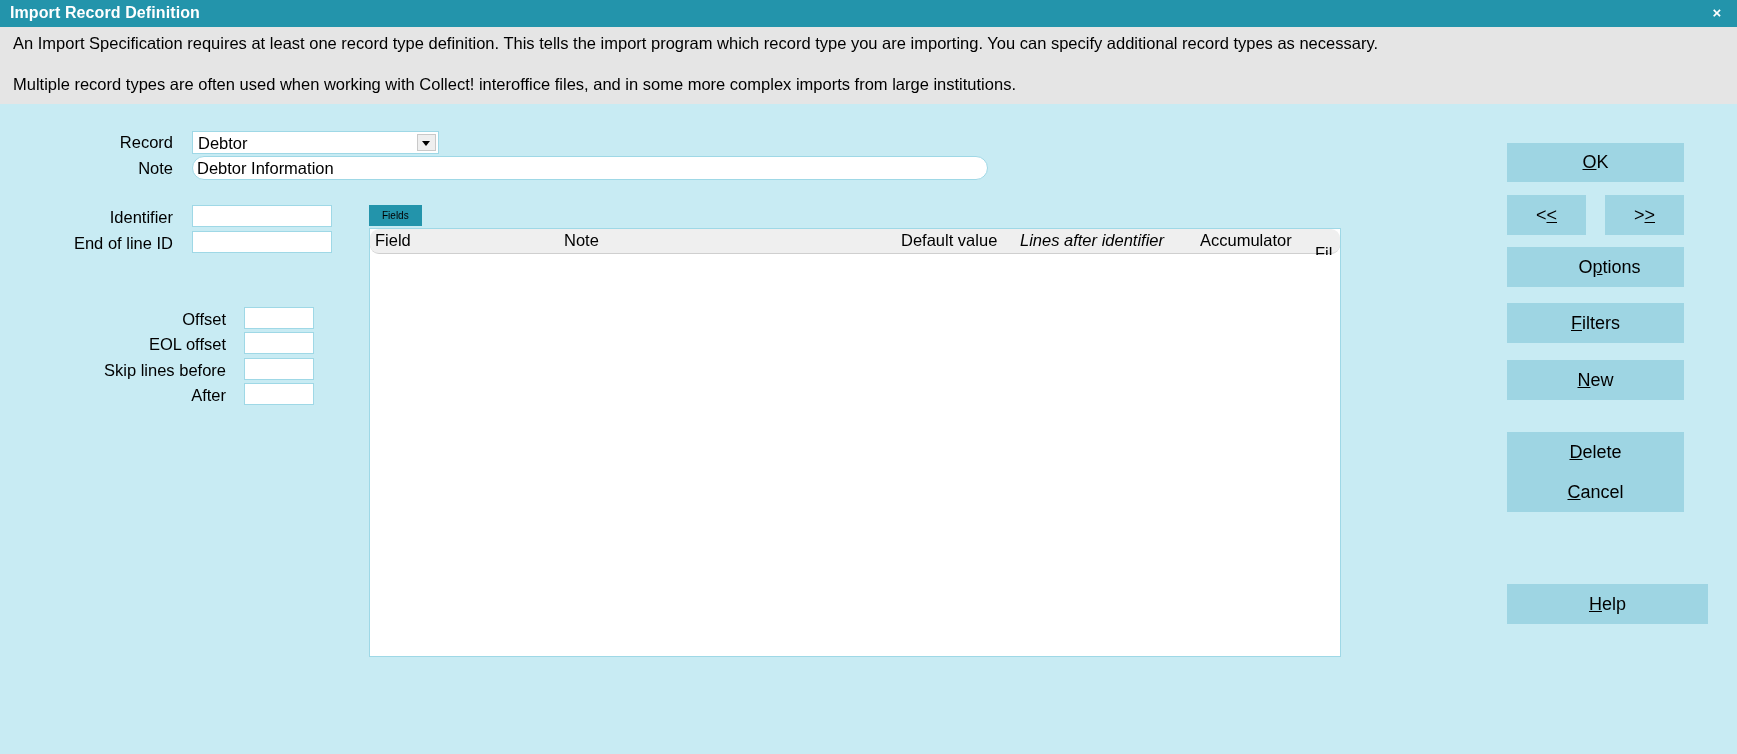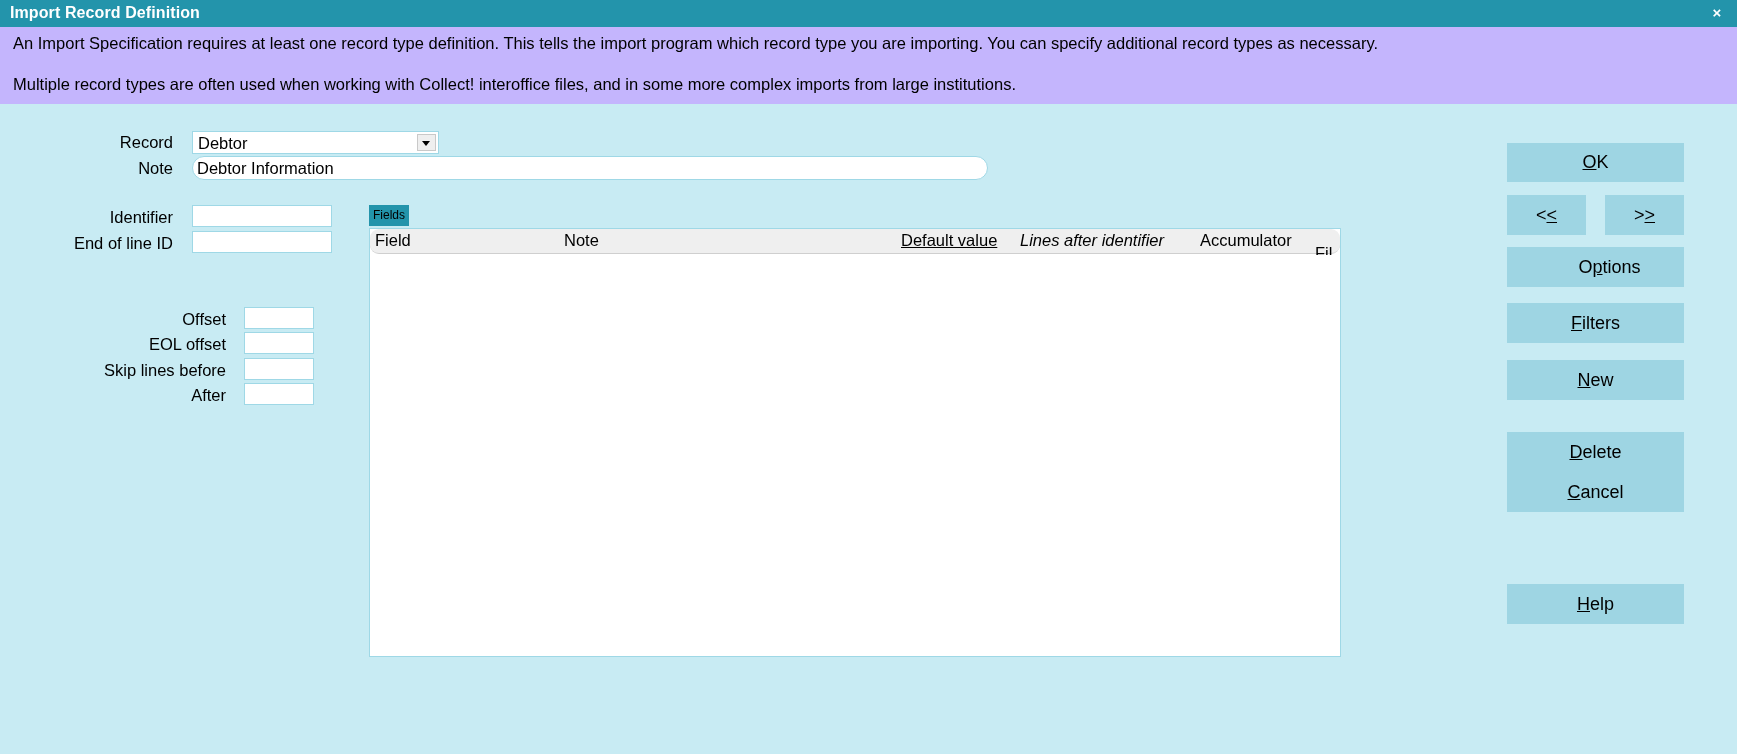--- a/index.html
+++ b/index.html
@@ -49,21 +49,21 @@
     cursor: pointer;
     user-select: none;
   }
 
   
   .descband {
     position: absolute;
     left: 0; top: 27px;
     width: 1737px;
     height: 77px;
-    background: #c4b5fd;
+    background: #e5e5e5;
   }
   .desc-line {
     position: absolute;
     left: 13px;
     font-size: 16.5px;
     color: #000000;
     white-space: nowrap;
   }
   .desc-line-1 { top: 7px; }
   .desc-line-2 { top: 48px; }
@@ -136,24 +136,24 @@
     position: absolute;
     left: 369px; top: 205px;
     width: 972px;
     height: 21px;
     background: #c8ebf3;
   }
   .tab {
     position: absolute;
     left: 0; top: 0;
     height: 21px;
-    padding: 0 4px;
+    padding: 0 13px;
     background: #2394ab;
     color: #000000;
-    font-size: 12px;
+    font-size: 10px;
     line-height: 21px;
     white-space: nowrap;
     cursor: pointer;
     box-sizing: border-box;
   }
   .grid {
     position: absolute;
     left: 369px; top: 228px;
     width: 972px;
     height: 429px;
@@ -251,21 +251,21 @@
   </div>
 
   <div class="tabstrip">
     <div class="tab">Fields</div>
   </div>
 
   <div class="grid">
     <div class="grid-head">
       <div class="grid-col" style="left:5px;">Field</div>
       <div class="grid-col" style="left:194px;">Note</div>
-      <div class="grid-col" style="left:531px;text-decoration:underline;">Default value</div>
+      <div class="grid-col" style="left:531px;">Default value</div>
       <div class="grid-col" style="left:650px;font-style:italic;">Lines after identifier</div>
       <div class="grid-col" style="left:830px;">Accumulator</div>
       <div class="grid-col" style="left:945px;margin-top:13px;">Fil</div>
     </div>
     <div class="grid-body"></div>
   </div>
 
   <button class="btn" style="left:1507px; top:143px; width:177px; height:39px;">
     <span><span></span><span class="acc">O</span><span>K</span></span>
   </button>
@@ -291,17 +291,17 @@
   </button>
 
   <button class="btn" style="left:1507px; top:416px; width:177px; height:40px;margin-top:16px;">
     <span><span></span><span class="acc">D</span><span>elete</span></span>
   </button>
 
   <button class="btn" style="left:1507px; top:472px; width:177px; height:40px;">
     <span><span></span><span class="acc">C</span><span>ancel</span></span>
   </button>
 
-  <button class="btn" style="left:1507px; top:584px; width:177px; height:40px;">
+  <button class="btn" style="left:1507px; top:584px; width:201px; height:40px;">
     <span><span></span><span class="acc">H</span><span>elp</span></span>
   </button>
 
 </div>
 
 </body></html>

